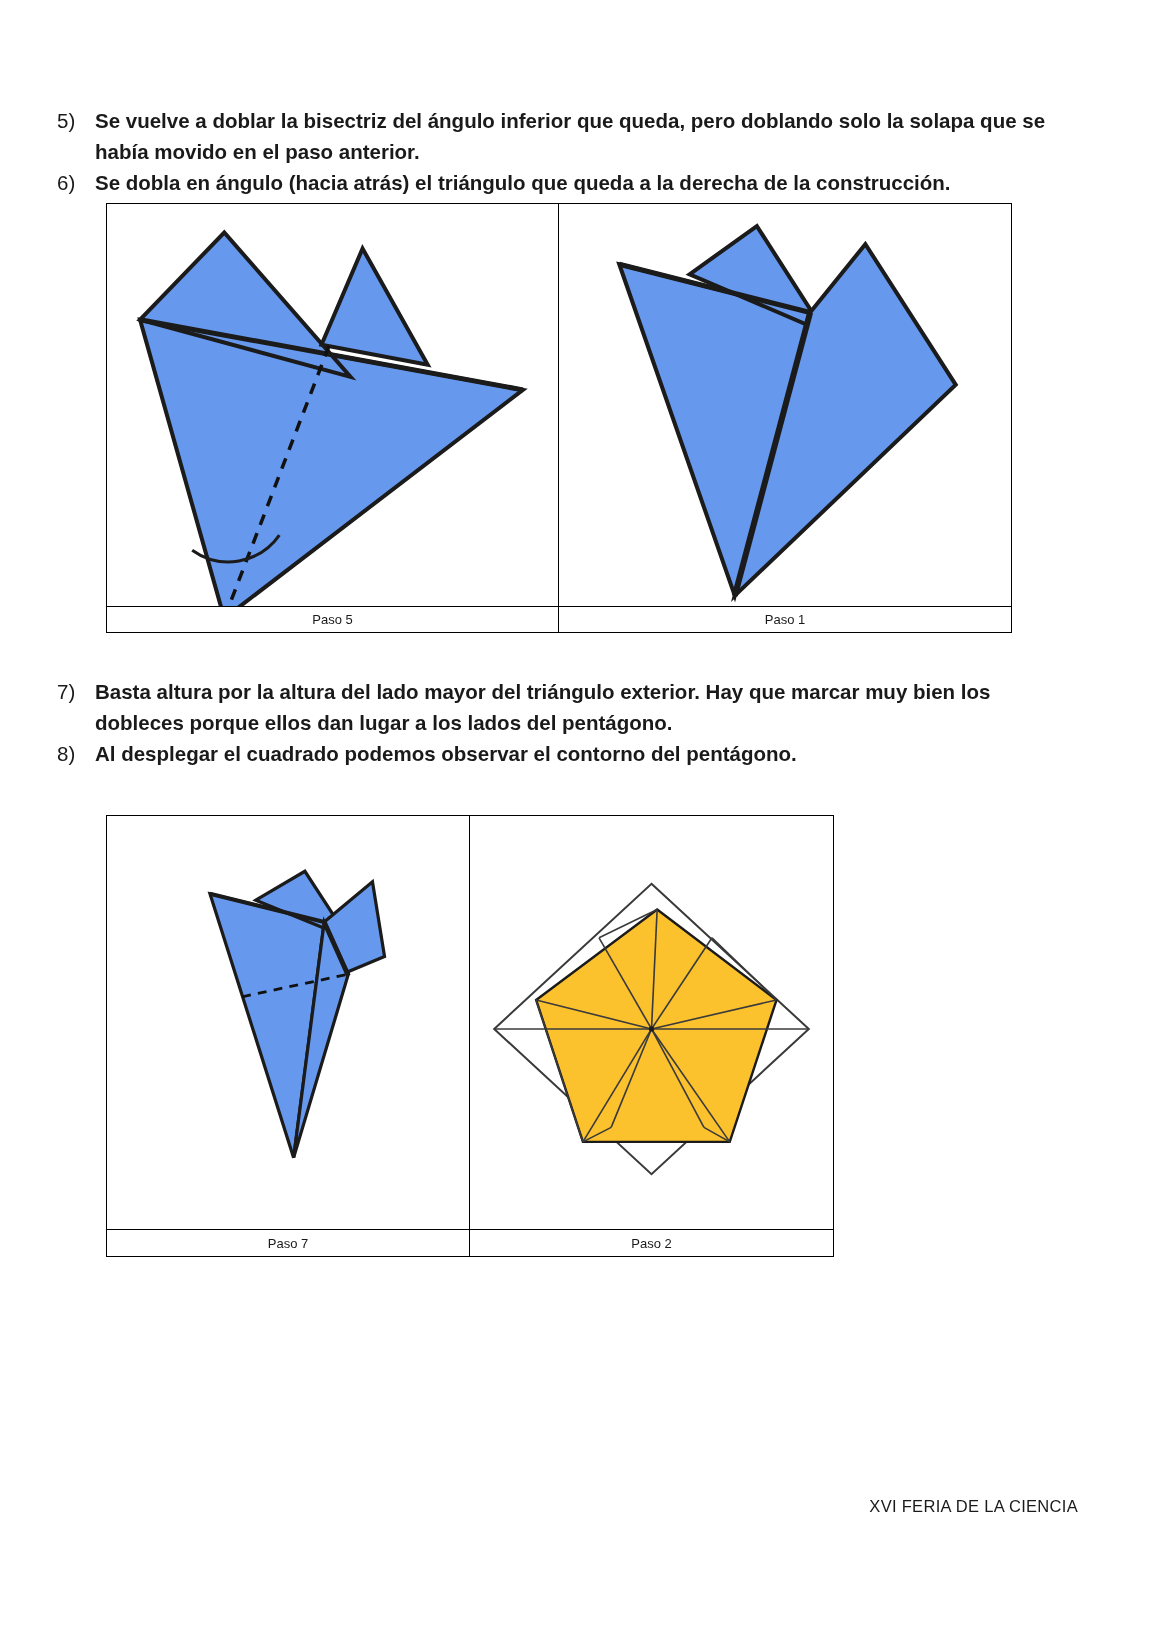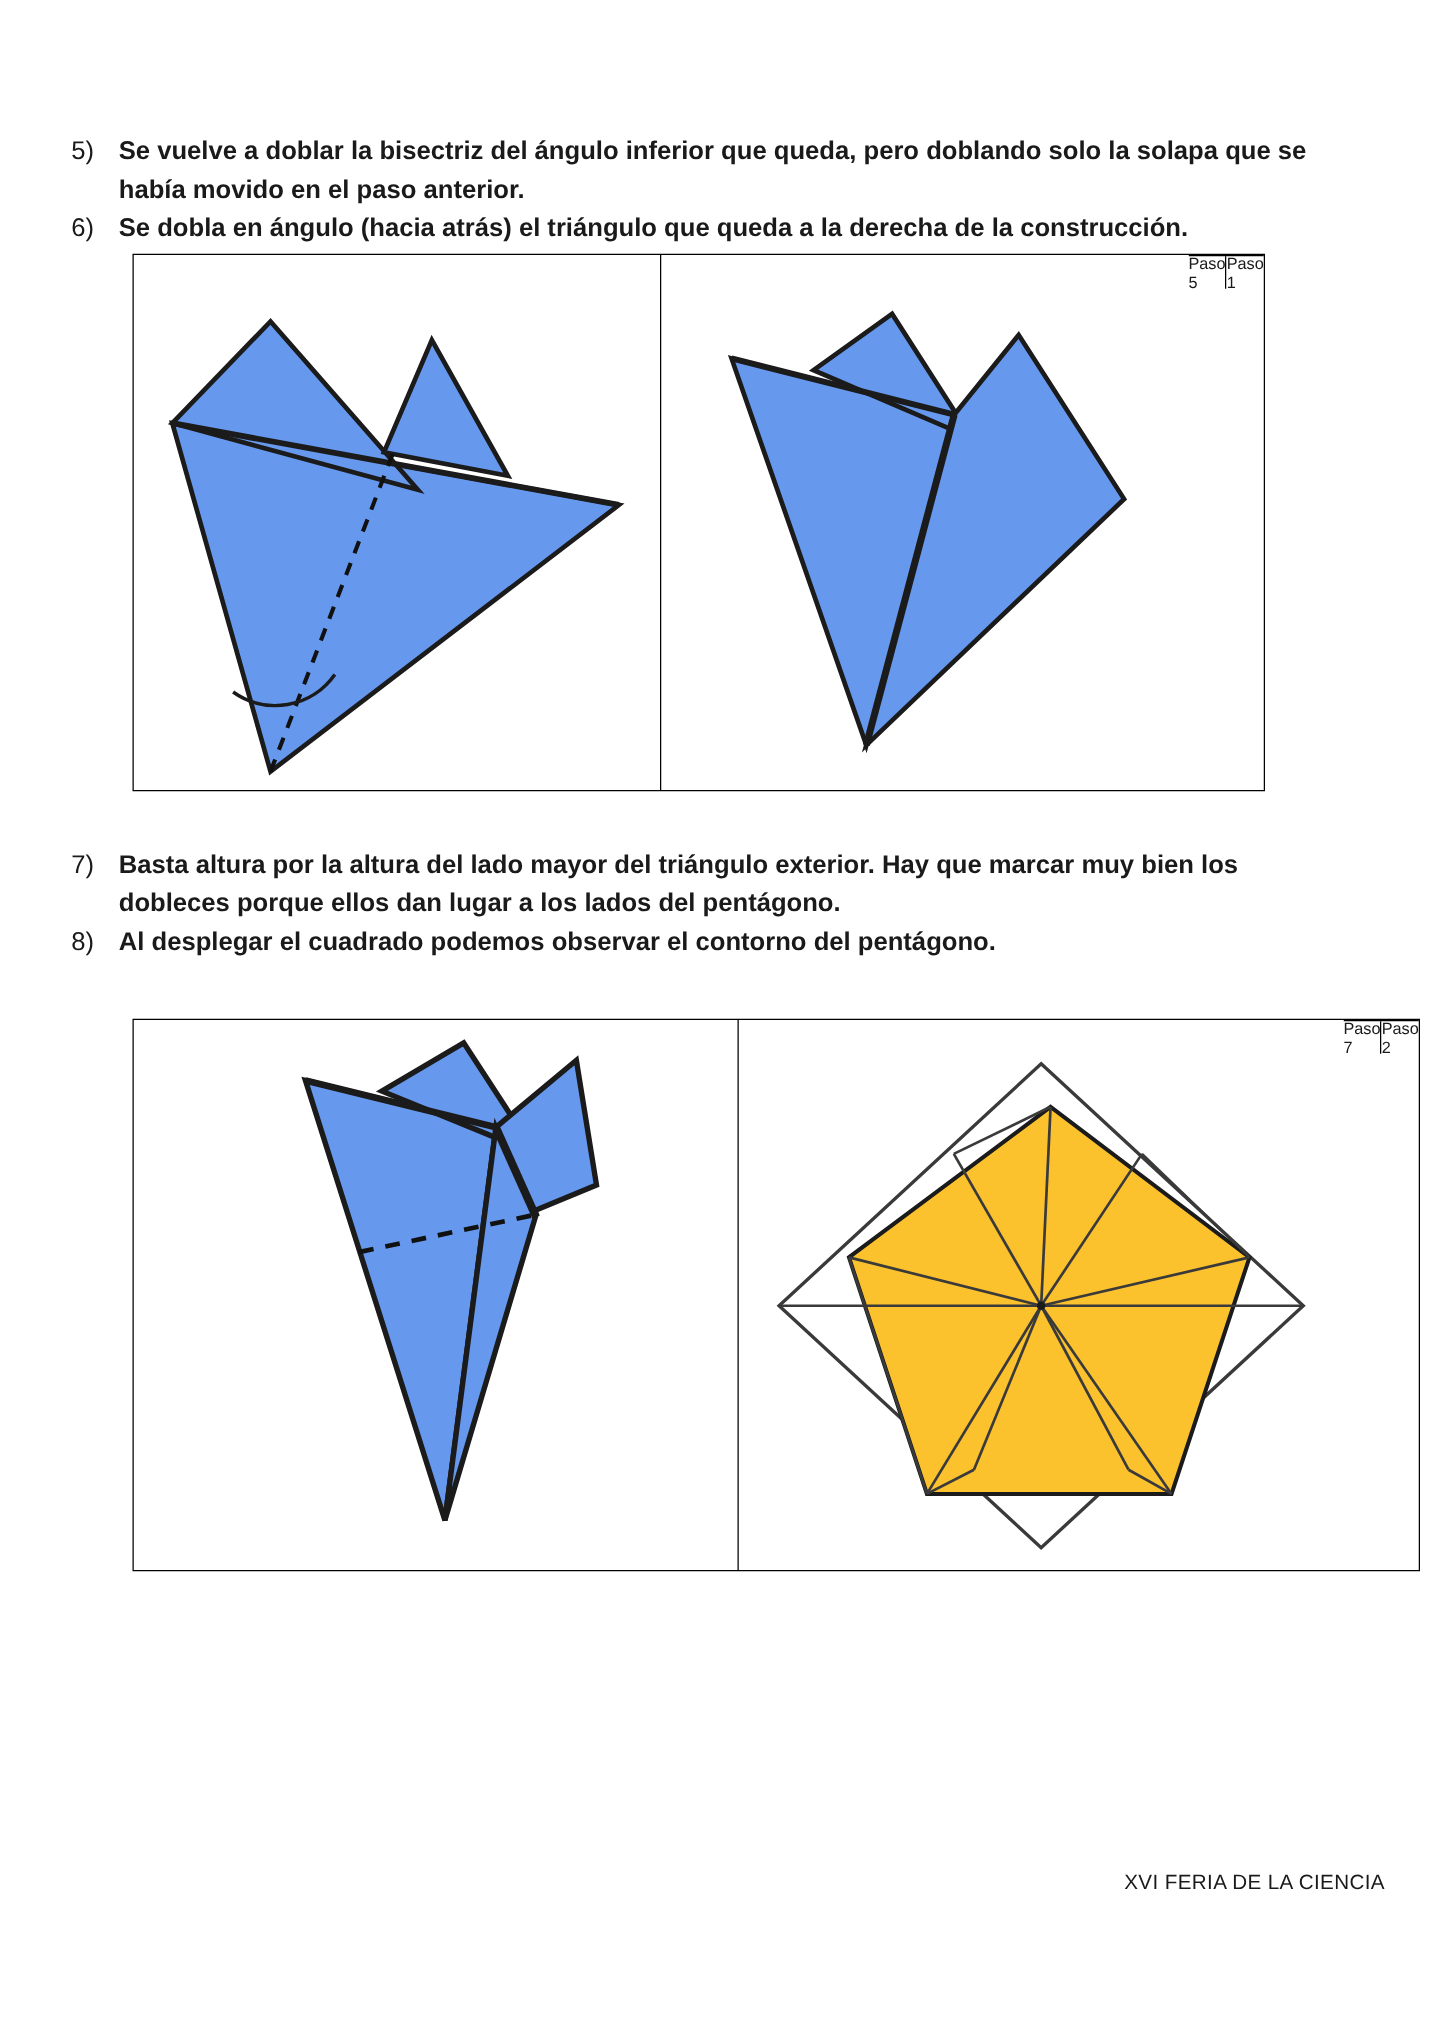--- a/index.html
+++ b/index.html
@@ -42,21 +42,21 @@
     font-weight: bold;
   }
   #steps-56 { left: 57px; top: 105px; width: 990px; }
   #steps-78 { left: 57px; top: 676px; width: 990px; }
 
   
   .fig-table {
     position: absolute;
     border: 1.5px solid #000;
     display: flex;
-    flex-direction: row;
+    flex-direction: column;
     background: #fff;
     box-sizing: border-box;
   }
   .fig-row {
     display: flex;
     flex: 1 1 auto;
   }
   .fig-cell {
     position: relative;
     box-sizing: border-box;
@@ -75,32 +75,32 @@
     box-sizing: border-box;
     font-size: 13px;
     display: flex;
     align-items: center;
     justify-content: center;
     color: #1a1a1a;
   }
   .cap-cell.left { border-right: 1.5px solid #000; }
 
   #fig-56 { left: 106px; top: 203px; width: 906px; height: 430px; }
-  #fig-78 { left: 106px; top: 815px; width: 1030px; height: 442px; }
+  #fig-78 { left: 106px; top: 815px; width: 728px; height: 442px; }
 
   .fig-svg {
     display: block;
     width: 100%;
     height: 100%;
   }
 
   
   .footer {
     position: absolute;
-    right: 42px;
+    right: 72px;
     top: 1497px;
     font-size: 16.5px;
     letter-spacing: 0.3px;
     color: #1a1a1a;
   }
 </style>
 </head>
 <body>
 
 <div class="page">

